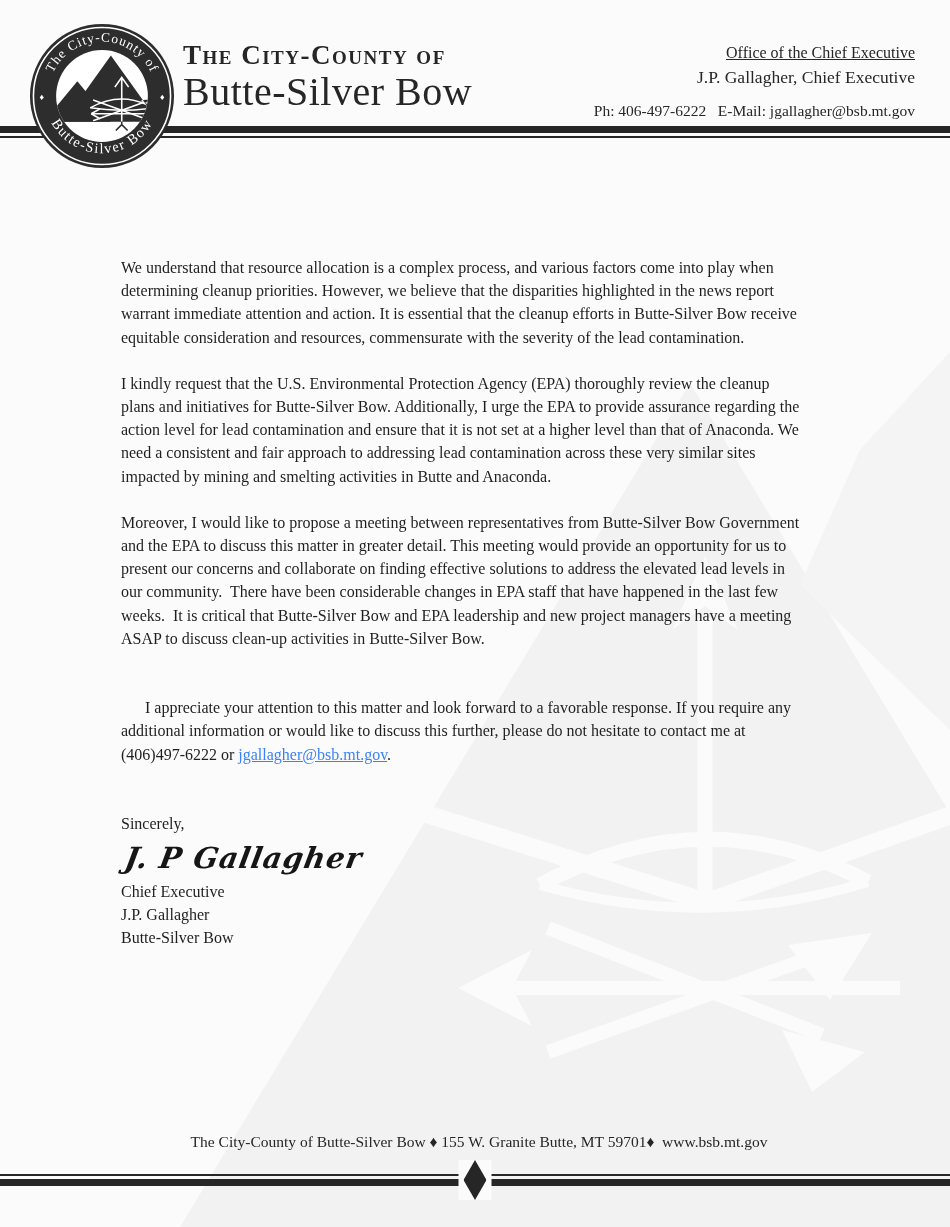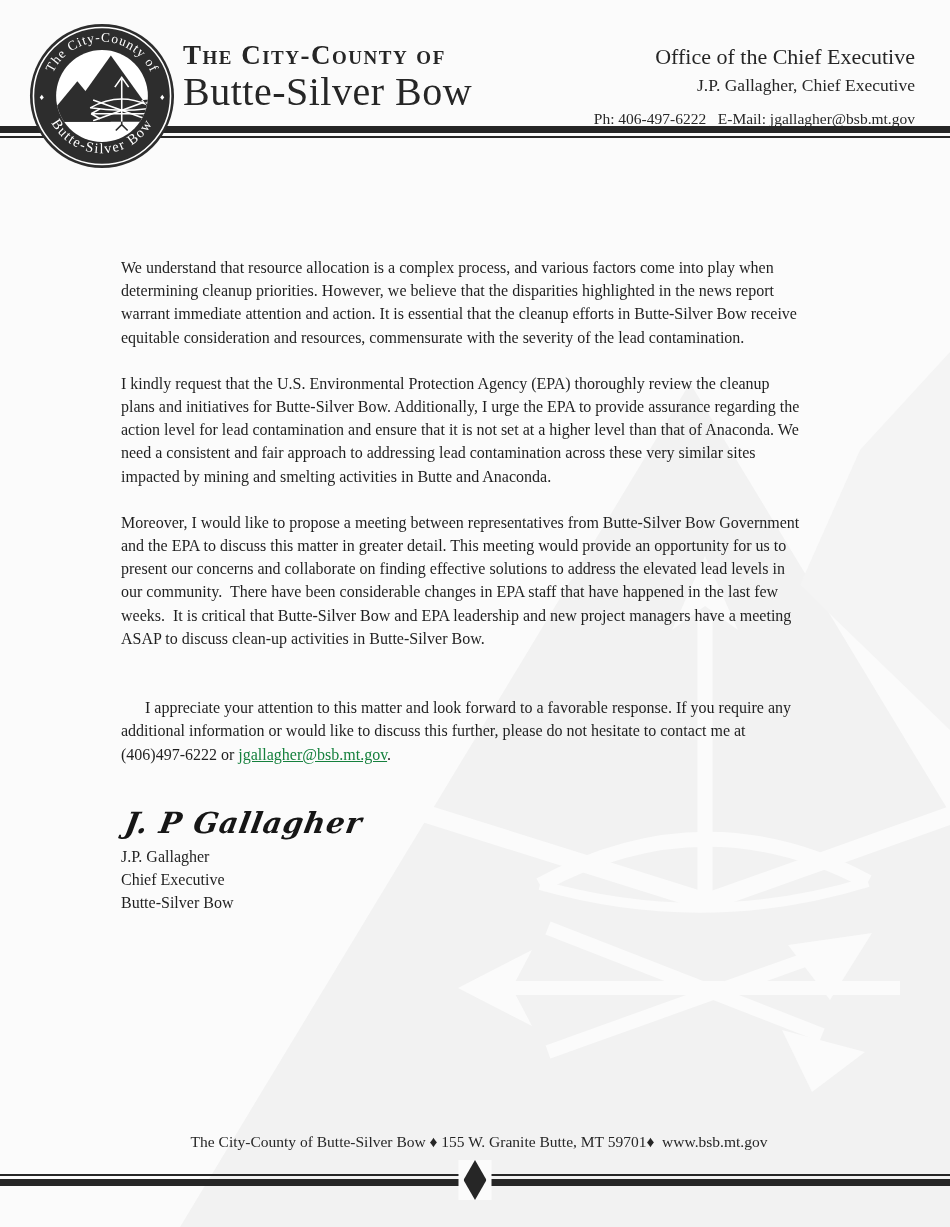--- a/index.html
+++ b/index.html
@@ -9,33 +9,33 @@
     font-family:"Liberation Serif", serif; color:#1f1f1f;
   }
   .watermark { position:absolute; inset:0; z-index:0; pointer-events:none; }
 
   
   .seal { position:absolute; left:28px; top:22px; width:148px; height:148px; z-index:3; }
   .org-title { position:absolute; left:183px; top:40px; z-index:2; color:#262626; }
   .org-line1 { font-variant:small-caps; font-size:27px; letter-spacing:1.5px; line-height:1.15; font-weight:600; }
   .org-line2 { font-size:40px; line-height:1.05; letter-spacing:0.5px; }
   .office-block { position:absolute; right:35px; top:44px; text-align:right; color:#262626; z-index:2; }
-  .office-line1 { font-size:22px; margin-bottom:5px; }
+  .office-line1 { font-size:16px; margin-bottom:5px;text-decoration:underline; }
   .office-line2 { font-size:17.5px; margin-bottom:14px; }
   .office-line3 { font-size:15.5px; white-space:pre;text-align:right; }
 
   .header-rule { position:absolute; left:0; right:0; top:126px; z-index:1; }
   .header-rule .thick { height:7px; background:#262626; }
   .header-rule .gap { height:3px; }
   .header-rule .thin { height:2px; background:#262626; }
 
   
   .letter-main { position:absolute; left:113px; top:256px; width:680px; z-index:2; font-size:16px; line-height:23.2px;margin-left:8px; }
   .letter-main p { margin:0 0 23px 0; white-space:pre-wrap; }
-  .email-link { color:#15803d; text-decoration:underline; cursor:pointer; }
+  .email-link { color:#3b82f6; text-decoration:underline; cursor:pointer; }
   .valediction { margin-bottom:12px !important; }
   .signature-script {
     font-family:"DejaVu Serif", serif; font-style:italic; font-weight:bold;
     font-size:29px; transform:skewX(-10deg); transform-origin:left bottom;
     letter-spacing:1px; margin:4px 0 10px 2px; color:#161616;
   }
   .signer-line { font-size:16px; line-height:23px; }
 
   
   .footer-text {
@@ -142,23 +142,24 @@
     <div class="office-line3">Ph: 406-497-6222   E-Mail: jgallagher@bsb.mt.gov</div>
   </div>
 
   <div class="letter-main">
     <p>We understand that resource allocation is a complex process, and various factors come into play when determining cleanup priorities. However, we believe that the disparities highlighted in the news report warrant immediate attention and action. It is essential that the cleanup efforts in Butte-Silver Bow receive equitable consideration and resources, commensurate with the severity of the lead contamination.</p>
     <p>I kindly request that the U.S. Environmental Protection Agency (EPA) thoroughly review the cleanup plans and initiatives for Butte-Silver Bow. Additionally, I urge the EPA to provide assurance regarding the action level for lead contamination and ensure that it is not set at a higher level than that of Anaconda. We need a consistent and fair approach to addressing lead contamination across these very similar sites impacted by mining and smelting activities in Butte and Anaconda.</p>
     <p>Moreover, I would like to propose a meeting between representatives from Butte-Silver Bow Government and the EPA to discuss this matter in greater detail. This meeting would provide an opportunity for us to present our concerns and collaborate on finding effective solutions to address the elevated lead levels in our community.  There have been considerable changes in EPA staff that have happened in the last few weeks.  It is critical that Butte-Silver Bow and EPA leadership and new project managers have a meeting ASAP to discuss clean-up activities in Butte-Silver Bow.</p>
     <p>
       <span>I appreciate your attention to this matter and look forward to a favorable response. If you require any additional information or would like to discuss this further, please do not hesitate to contact me at (406)497-6222 or </span><a class="email-link">jgallagher@bsb.mt.gov</a><span>.</span>
     </p>
+    <p class="valediction">Sincerely,</p>
     <div class="signature-script">J. P Gallagher</div>
+    <div class="signer-line">Chief Executive</div>
     <div class="signer-line">J.P. Gallagher</div>
-    <div class="signer-line">Chief Executive</div>
     <div class="signer-line">Butte-Silver Bow</div>
   </div>
 
   <div class="footer-text">The City-County of Butte-Silver Bow ♦ 155 W. Granite Butte, MT 59701♦  www.bsb.mt.gov</div>
   <div class="footer-rule">
     <div class="thin"></div>
       <div class="gap"></div>
       <div class="thick"></div>
     <div class="diamond-wrap">
       <div class="diamond"></div>

